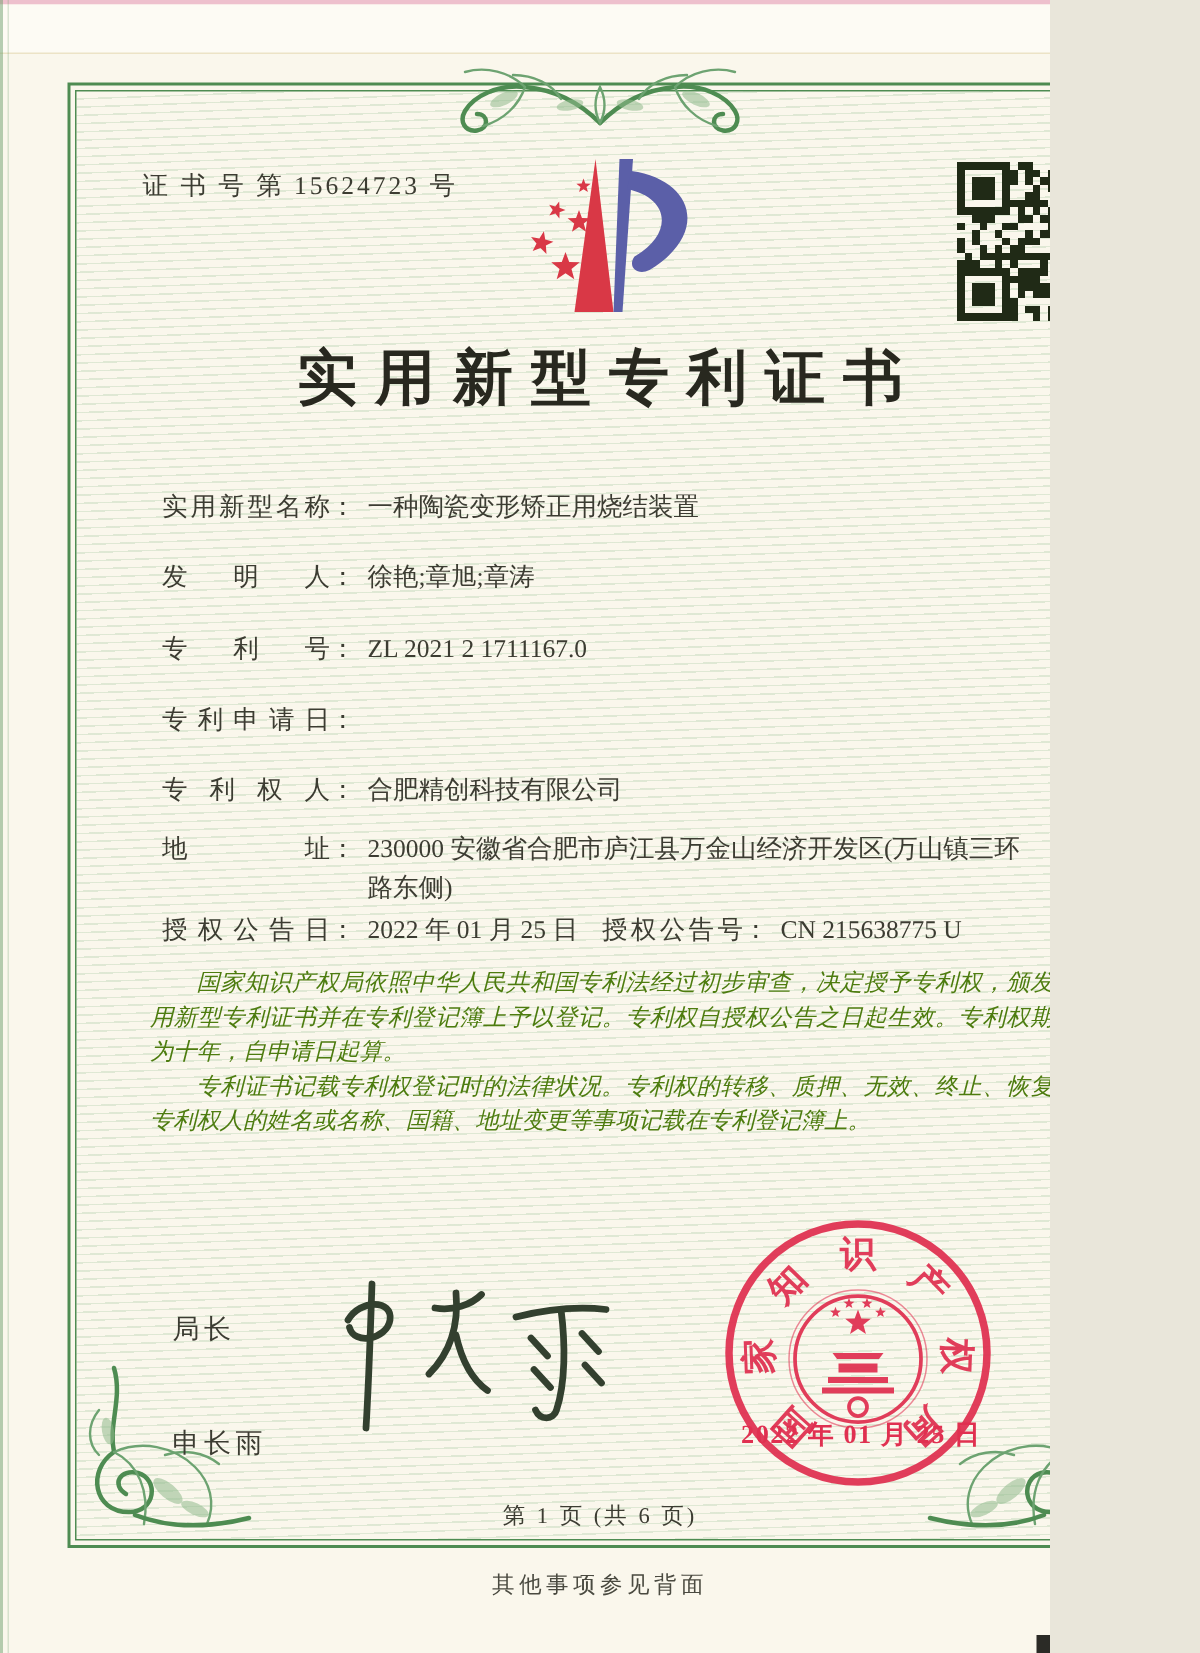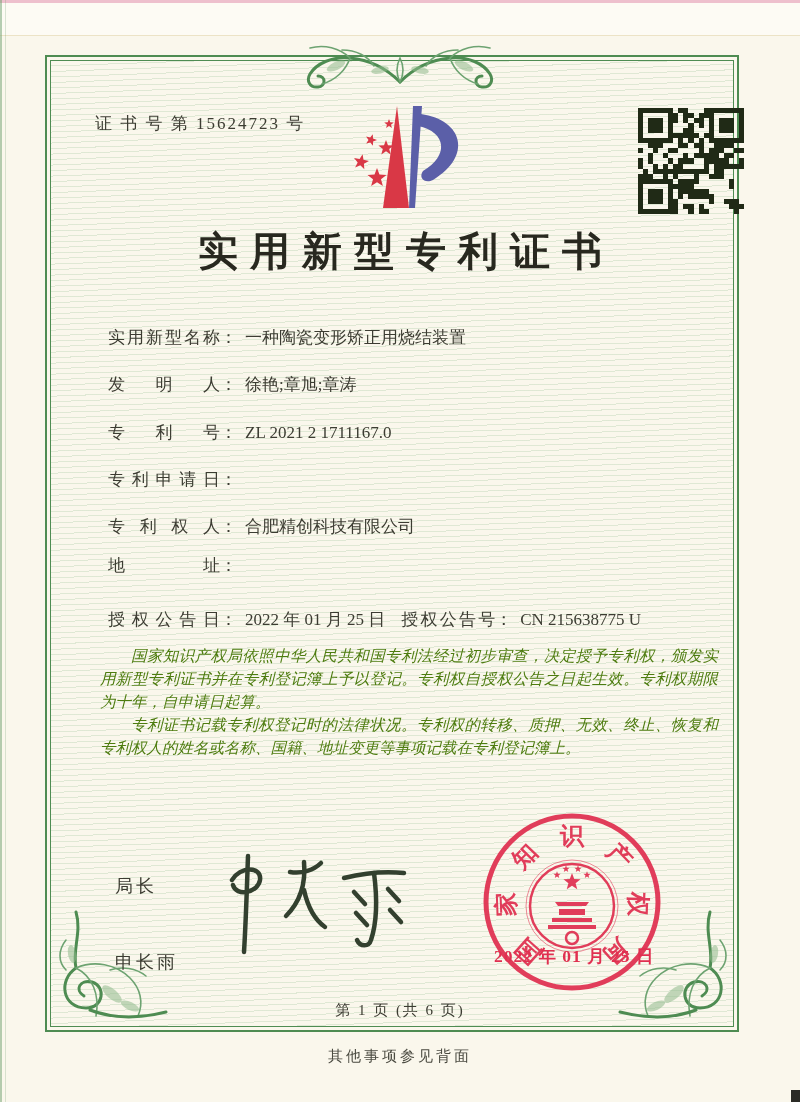--- a/index.html
+++ b/index.html
@@ -15,21 +15,21 @@
     --qr-ink:#202a16;
   }
   *{margin:0;padding:0;box-sizing:border-box;}
   html,body{width:800px;}
   body{
     font-family:"Liberation Serif","DejaVu Serif",serif;
     background:#e9e6da;
   }
   .page{
     position:relative;
-    width:800px;height:1102px;
+    width:700px;height:1102px;
     background:var(--paper);
     overflow:hidden;
   }
   
   .scan-top{position:absolute;left:0;top:0;width:800px;height:3px;background:#eec0cd;}
   .scan-topband{position:absolute;left:0;top:3px;width:800px;height:33px;background:#fdfbf4;border-bottom:1px solid #ece3c6;}
   .scan-left{position:absolute;left:0;top:0;width:2px;height:1102px;background:rgba(110,160,110,.5);}
   .scan-left2{position:absolute;left:5px;top:0;width:1px;height:1102px;background:rgba(110,160,110,.25);}
   .scan-corner{position:absolute;right:0;bottom:0;width:9px;height:12px;background:#2b2b26;}
 
@@ -463,20 +463,21 @@
       <span class="colon">：</span>
   </div>
   <div class="field-row" style="top:514px">
     <span class="flabel">专利权人</span>
       <span class="colon">：</span>
     <span class="fvalue">合肥精创科技有限公司</span>
   </div>
   <div class="field-row addr" style="top:553px">
     <span class="flabel">地址</span>
       <span class="colon">：</span>
+    <span class="fvalue">230000 安徽省合肥市庐江县万金山经济开发区(万山镇三环路东侧)</span>
   </div>
   <div class="field-row" style="top:607px">
     <span class="flabel">授权公告日</span>
       <span class="colon">：</span>
     <span class="fvalue">2022 年 01 月 25 日</span>
     <span class="pair2">
       <span class="flabel">授权公告号</span>
         <span class="colon">：</span>
       <span class="fvalue">CN 215638775 U</span>
     </span>

